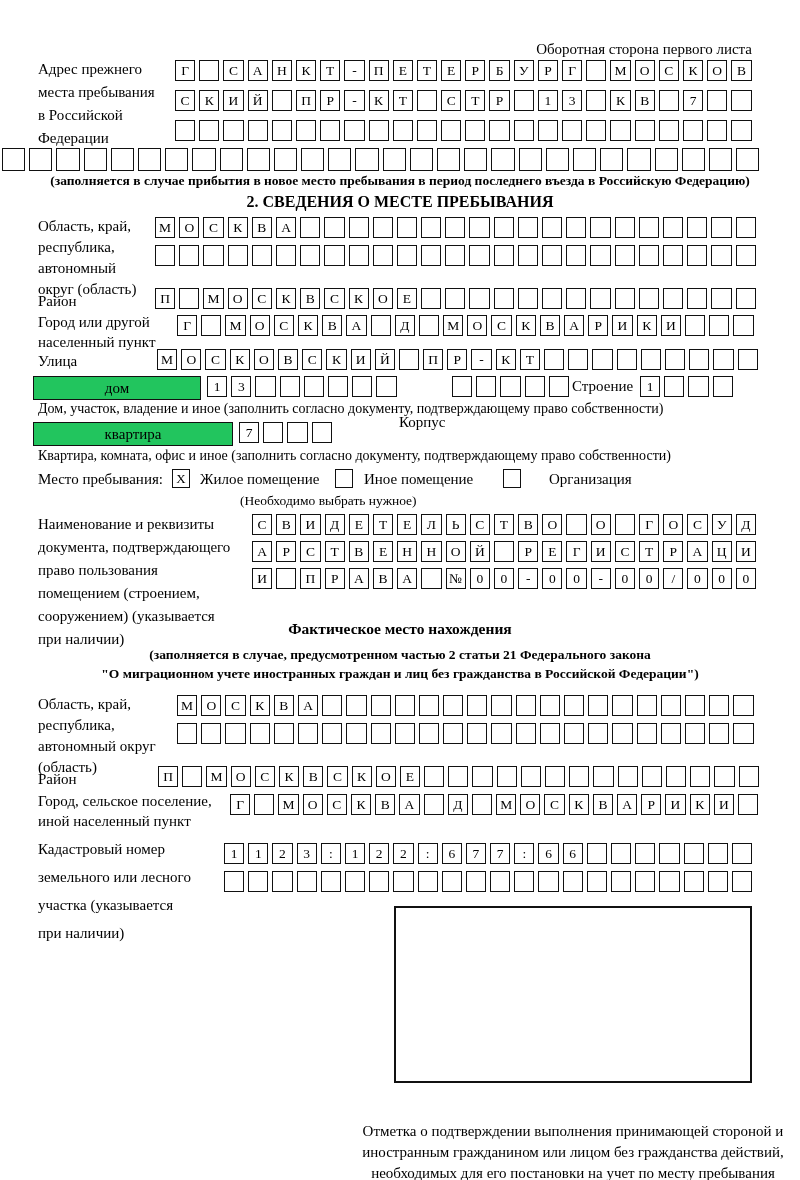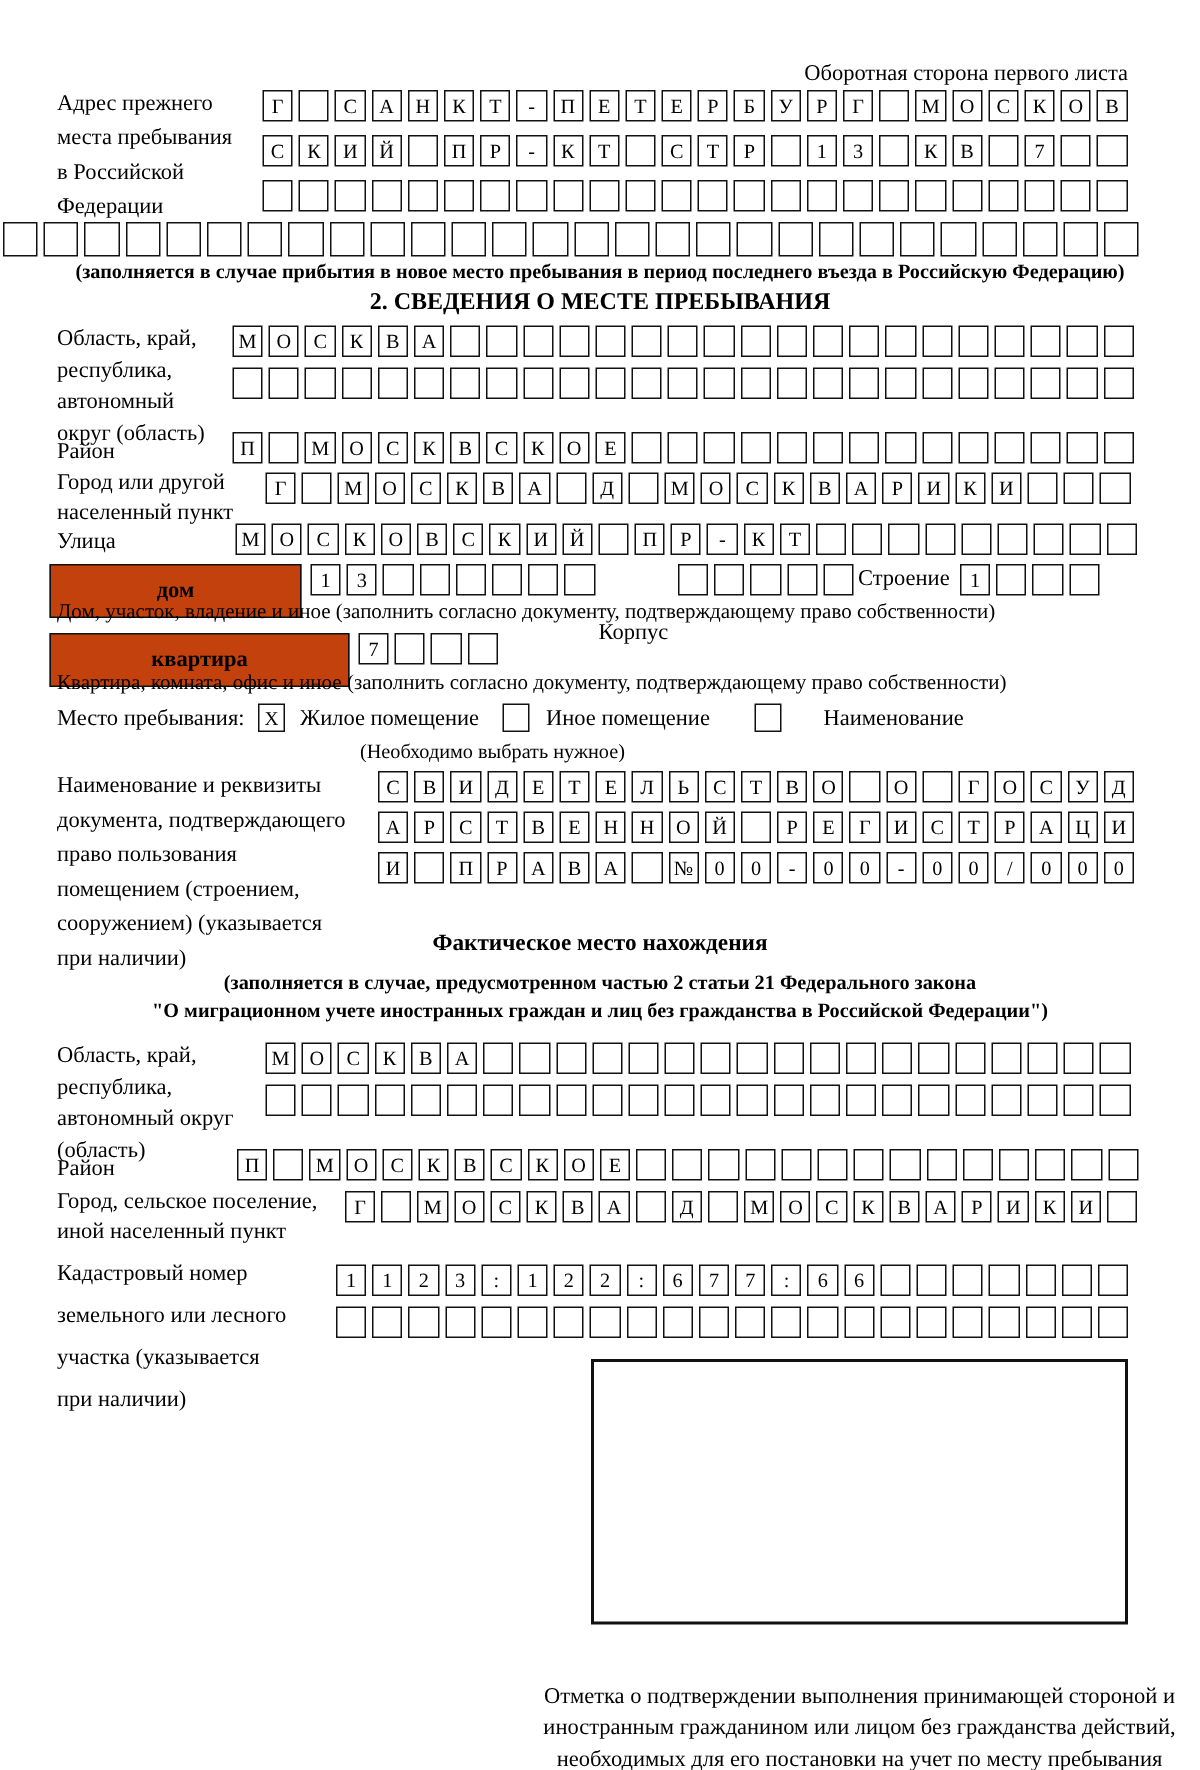--- a/index.html
+++ b/index.html
@@ -15,22 +15,22 @@
   .title{font-weight:bold;font-size:16px;}
   .cellrow{position:absolute;display:flex;gap:4px;}
   .cell{
     flex:0 0 auto;box-sizing:border-box;width:20.2px;height:21px;
     border:1.6px solid #111;background:#fff;
     display:flex;align-items:center;justify-content:center;
     font-size:13.5px;font-family:"Liberation Serif","DejaVu Serif",serif;
   }
   .wide .cell{width:23.2px;height:23px;}
   .fieldbox{
-    position:absolute;box-sizing:border-box;border:1.7px solid #111;height:36px;
-    display:flex;align-items:center;justify-content:center;font-size:15px;background:#c2410c;font-weight:bold;
+    position:absolute;box-sizing:border-box;border:1.7px solid #111;height:24px;
+    display:flex;align-items:center;justify-content:center;font-size:15px;background:#22c55e;
   }
   .chk{
     position:absolute;box-sizing:border-box;width:18px;height:19px;border:1.7px solid #111;
     display:flex;align-items:center;justify-content:center;font-size:13px;background:#fff;
   }
   .stamp{
     position:absolute;border:2px solid #111;background:#fff;box-sizing:border-box;
   }
   .caption{font-size:15px;line-height:21px;text-align:center;}
 </style>
@@ -339,21 +339,21 @@
       <span class="cell"></span>
     </div>
   <div class="abs" style="left:38px;top:448px;font-size:14px;">Квартира, комната, офис и иное (заполнить согласно документу, подтверждающему право собственности)</div>
 
   <div class="abs" style="left:38px;top:471px;font-size:15px;">Место пребывания:</div>
   <div class="chk" style="left:172px;top:469px;">X</div>
   <div class="abs" style="left:200px;top:471px;font-size:15px;">Жилое помещение</div>
   <div class="chk" style="left:335px;top:469px;"></div>
   <div class="abs" style="left:364px;top:471px;font-size:15px;">Иное помещение</div>
   <div class="chk" style="left:503px;top:469px;"></div>
-  <div class="abs" style="left:549px;top:471px;font-size:15px;">Наименование</div>
+  <div class="abs" style="left:549px;top:471px;font-size:15px;">Организация</div>
   <div class="abs" style="left:240px;top:493px;font-size:13.5px;">(Необходимо выбрать нужное)</div>
 
   <div class="abs lbl" style="left:38px;top:513px;width:215px;line-height:23px;">Наименование и реквизиты
 документа, подтверждающего
 право пользования
 помещением (строением,
 сооружением) (указывается
 при наличии)</div>
   <div class="cellrow" style="left:252px;top:514px;">
       <span class="cell">С</span>

